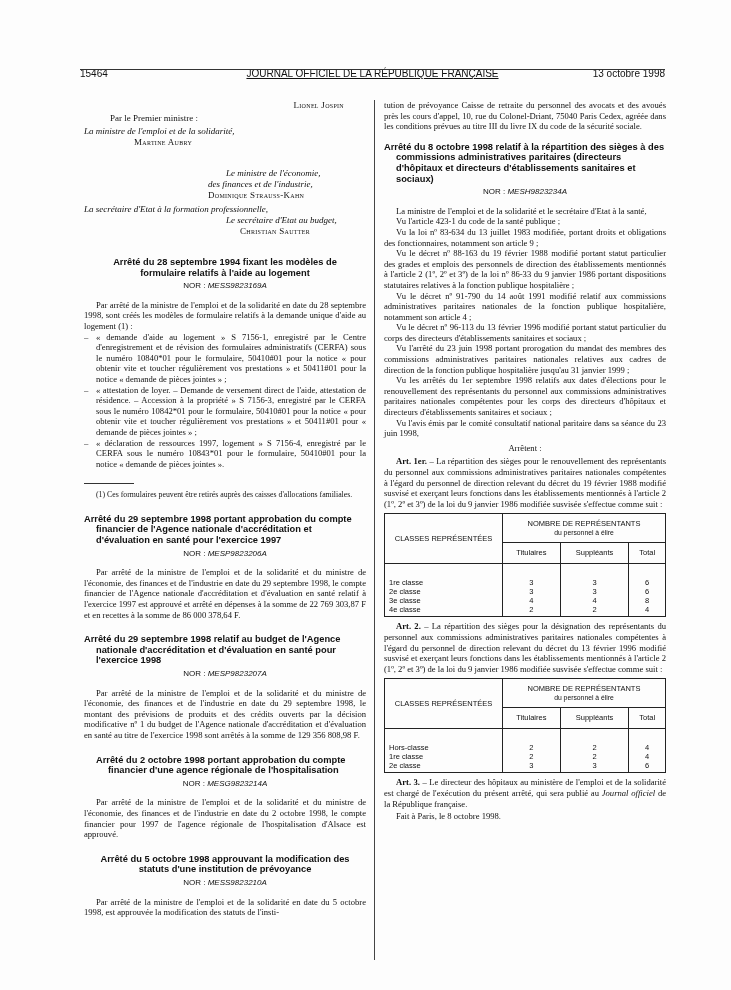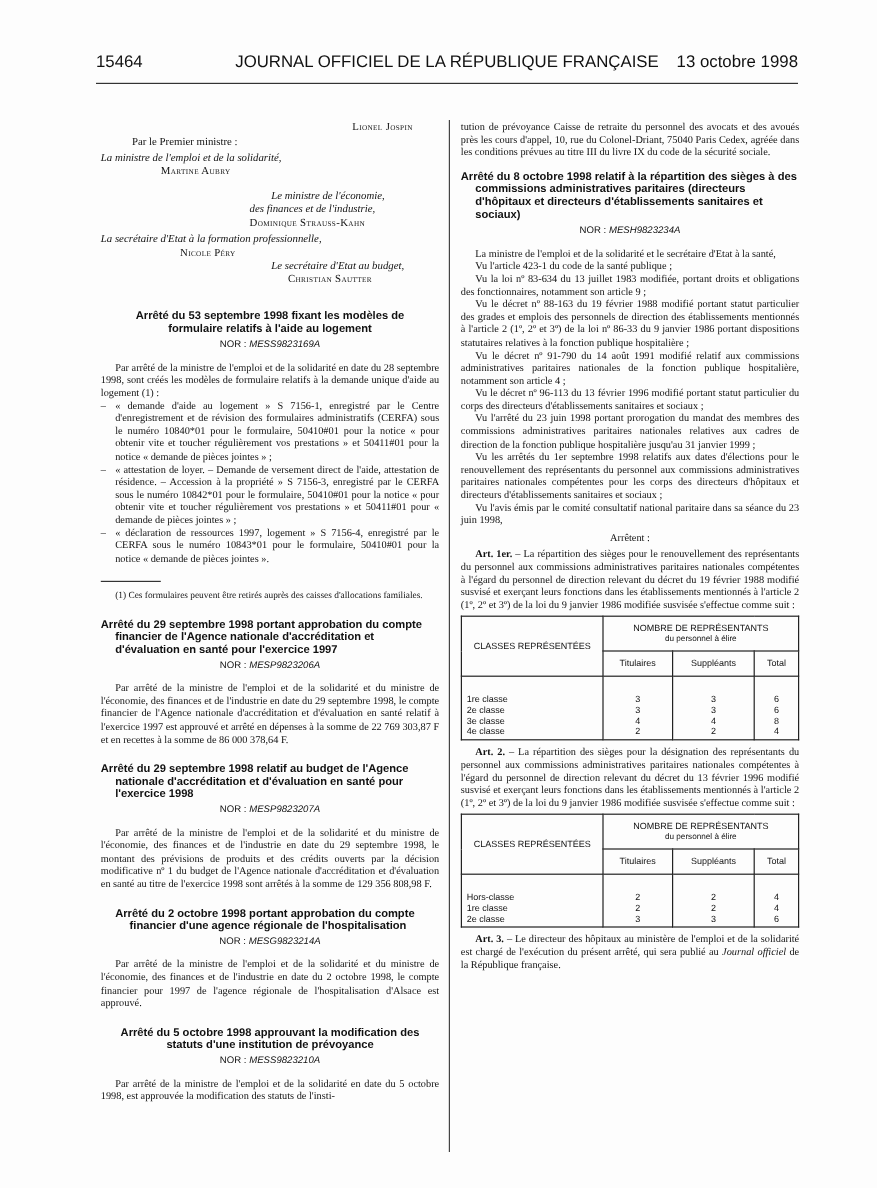--- a/index.html
+++ b/index.html
@@ -1,19 +1,19 @@
 <!DOCTYPE html>
 <html><head>
 <meta charset="utf-8">
 <style>
   html, body { margin: 0; padding: 0; background: #fdfdfd; }
   body { width: 731px; height: 990px; position: relative; overflow: hidden; color: #111; font-family: "Liberation Serif", serif; }
-  .hdr { position: absolute; top: 43px; left: 80px; width: 585px; height: 18px; font-family: "Liberation Sans", sans-serif; font-size: 14px; }
+  .hdr { position: absolute; top: 68px; left: 80px; width: 585px; height: 18px; font-family: "Liberation Sans", sans-serif; font-size: 10px; }
   .hdr .pg { position: absolute; left: 0; top: 0; }
-  .hdr .ttl { position: absolute; left: 0; width: 100%; text-align: center; top: 0; }
+  .hdr .ttl { position: absolute; left: 0; width: 100%; text-align: center; top: 0; text-decoration: underline; }
   .hdr .dt { position: absolute; right: 0; top: 0; }
   .hdr-rule { position: absolute; top: 69px; left: 80px; width: 585px; height: 1px; background: #333; }
   .col { position: absolute; top: 100px; font-size: 8.6px; line-height: 10.6px; text-align: justify; }
   .col-l { left: 84px; width: 282px; }
   .col-r { left: 384px; width: 282px; }
   .vrule { position: absolute; left: 374px; top: 100px; width: 1px; height: 860px; background: #444; }
   p { margin: 0; text-indent: 12px; }
   .noind { text-indent: 0; }
   .sig { font-size: 9px; line-height: 11px; }
   .sig .r { text-align: right; }
@@ -50,33 +50,32 @@
 </div>
 <div class="hdr-rule"></div>
 <div class="vrule"></div>
 
 <div class="col col-l">
   <div class="sig">
     <div class="r sc" style="padding-right:22px">Lionel Jospin</div>
     <div style="padding-left:26px;margin-top:2px">Par le Premier ministre :</div>
     <div class="it" style="margin-top:2px">La ministre de l'emploi et de la solidarité,</div>
     <div class="sc" style="padding-left:50px">Martine Aubry</div>
-    <div class="it" style="padding-left:142px;margin-top:10px">Le ministre de l'économie,</div>
+    <div class="it" style="padding-left:142px;margin-top:20px">Le ministre de l'économie,</div>
     <div class="it" style="padding-left:124px">des finances et de l'industrie,</div>
     <div class="sc" style="padding-left:124px">Dominique Strauss-Kahn</div>
     <div class="it" style="margin-top:3px">La secrétaire d'Etat à la formation professionnelle,</div>
-    <div class="sc" style="padding-left:66px">Nicole Péry</div>
     <div class="it" style="padding-left:142px">Le secrétaire d'Etat au budget,</div>
     <div class="sc" style="padding-left:156px">Christian Sautter</div>
   </div>
 
   <div class="gap" style="height:20px"></div>
 
   <section>
-    <h2 style="padding:0 18px">Arrêté du 53 septembre 1998 fixant les modèles de formulaire relatifs à l'aide au logement</h2>
+    <h2 style="padding:0 18px">Arrêté du 28 septembre 1994 fixant les modèles de formulaire relatifs à l'aide au logement</h2>
     <div class="nor"><span>NOR :</span> <i>MESS9823169A</i></div>
     <p>Par arrêté de la ministre de l'emploi et de la solidarité en date du 28 septembre 1998, sont créés les modèles de formulaire relatifs à la demande unique d'aide au logement (1) :</p>
     <ul class="dash">
       <li>« demande d'aide au logement » S 7156-1, enregistré par le Centre d'enregistrement et de révision des formulaires administratifs (CERFA) sous le numéro 10840*01 pour le formulaire, 50410#01 pour la notice « pour obtenir vite et toucher régulièrement vos prestations » et 50411#01 pour la notice « demande de pièces jointes » ;</li>
       <li>« attestation de loyer. – Demande de versement direct de l'aide, attestation de résidence. – Accession à la propriété » S 7156-3, enregistré par le CERFA sous le numéro 10842*01 pour le formulaire, 50410#01 pour la notice « pour obtenir vite et toucher régulièrement vos prestations » et 50411#01 pour « demande de pièces jointes » ;</li>
       <li>« déclaration de ressources 1997, logement » S 7156-4, enregistré par le CERFA sous le numéro 10843*01 pour le formulaire, 50410#01 pour la notice « demande de pièces jointes ».</li>
     </ul>
     <div class="fn-rule"></div>
     <p class="fn">(1) Ces formulaires peuvent être retirés auprès des caisses d'allocations familiales.</p>
   </section>
@@ -206,14 +205,15 @@
         <td class="num" style="padding-top:14px;padding-bottom:2px">
           <div>4</div>
           <div>4</div>
           <div>6</div>
         </td>
       </tr>
     </tbody>
       </table>
 
     <p class="art"><b>Art. 3.</b><span> – Le directeur des hôpitaux au ministère de l'emploi et de la solidarité est chargé de l'exécution du présent arrêté, qui sera publié au </span><i>Journal officiel</i><span> de la République française.</span></p>
+    <p style="margin-top:2px">Fait à Paris, le 8 octobre 1998.</p>
   </section>
 </div>
 
 </body></html>

